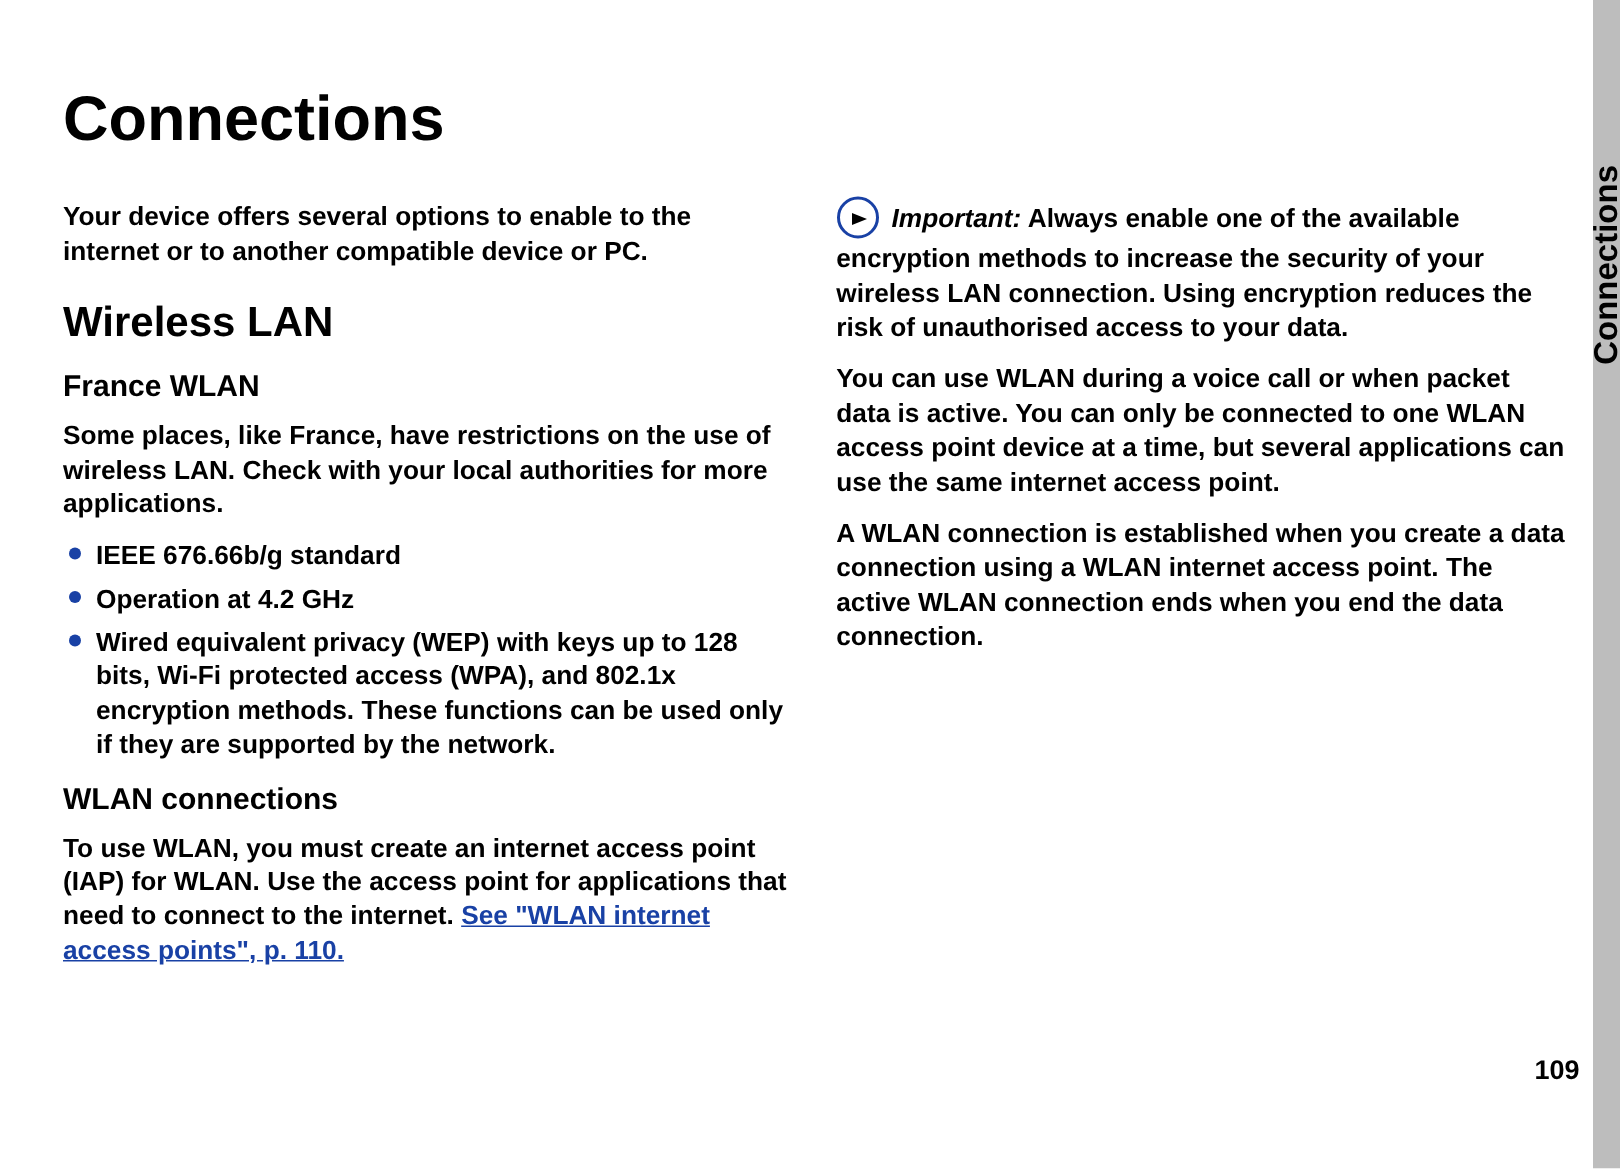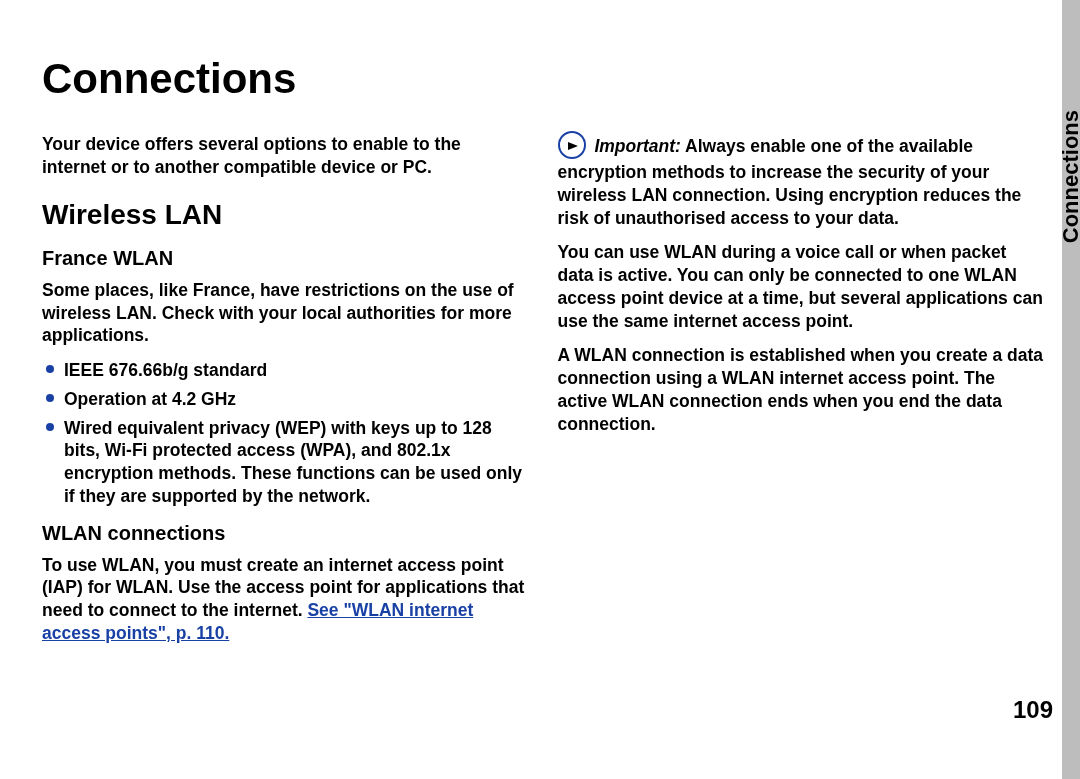--- a/index.html
+++ b/index.html
@@ -30,21 +30,21 @@
   font-weight: 700;
   font-size: 22px;
   color: #000;
   white-space: nowrap;
 }
 .page-number {
   position: absolute;
   right: 27px;
   bottom: 55px;
   font-weight: 700;
-  font-size: 24px;
+  font-size: 18px;
   color: #000;
 }
 .content {
   position: absolute;
   left: 42px;
   top: 55px;
   width: 1003px;
   height: 688px;
 }
 h1.page-title {

